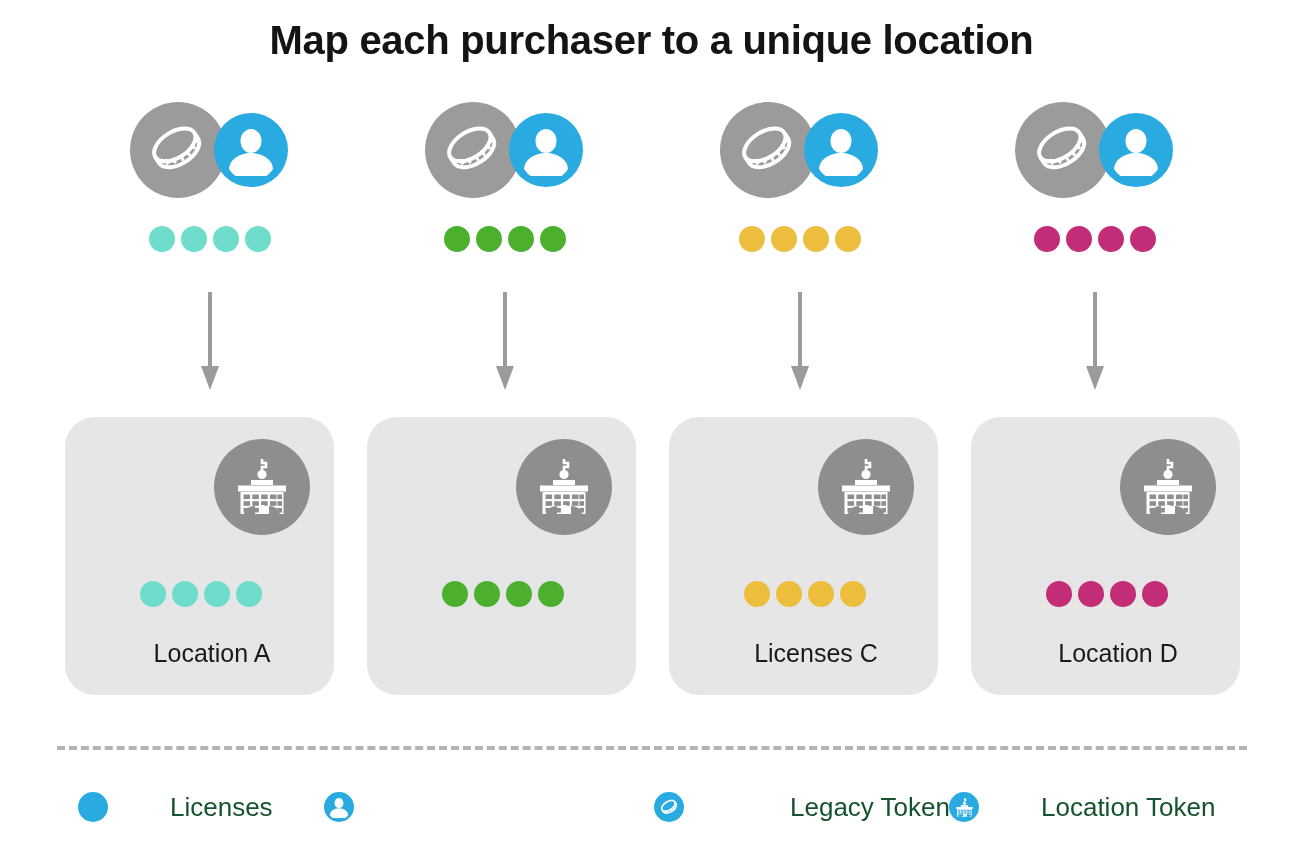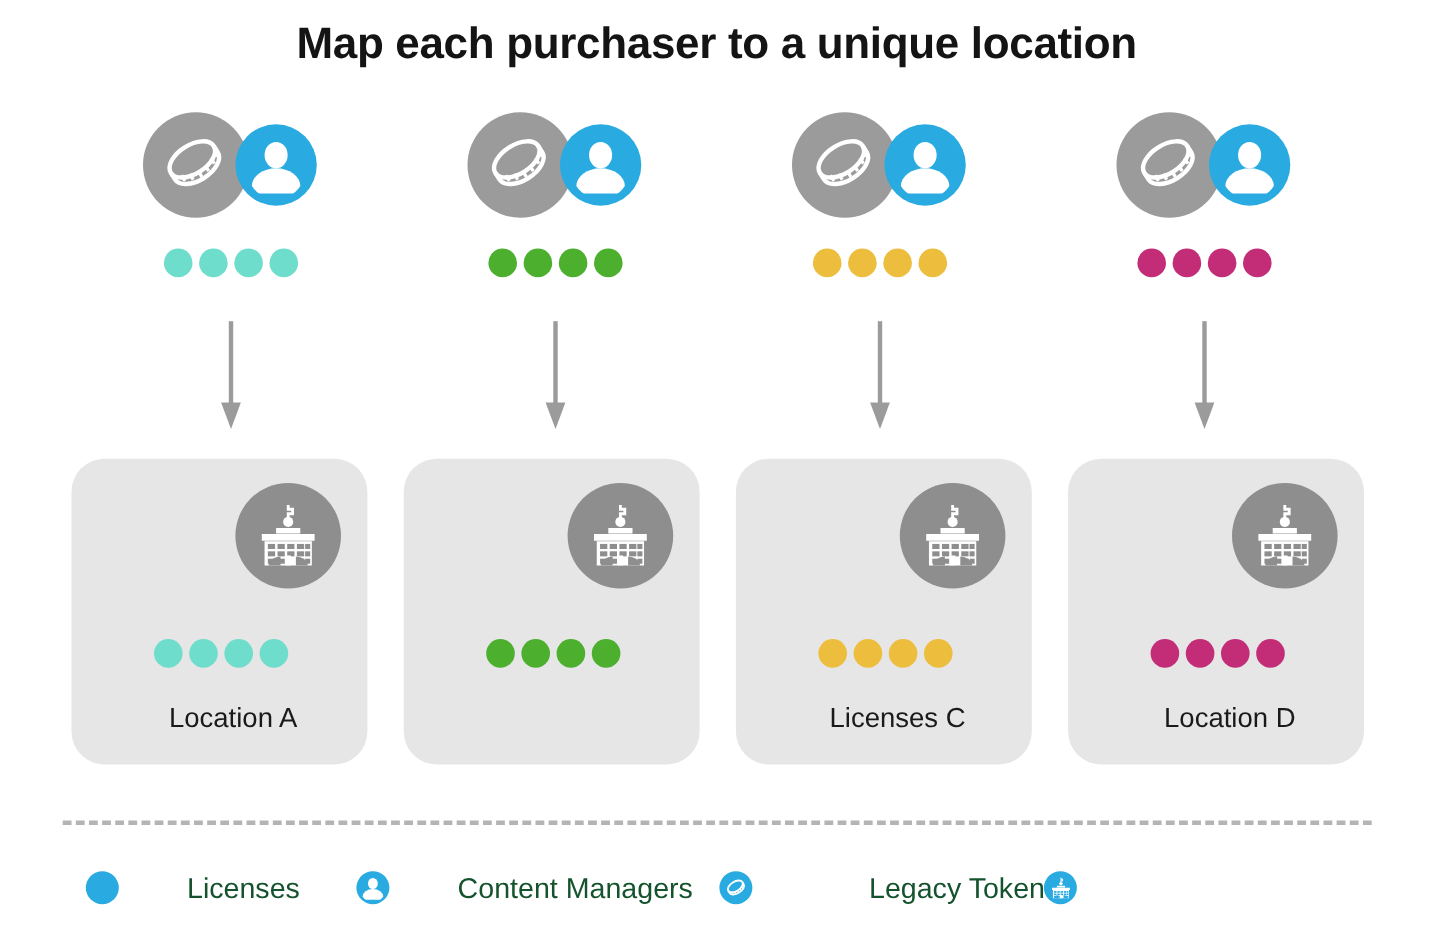--- a/index.html
+++ b/index.html
@@ -519,21 +519,20 @@
     <span class="legend-label">Licenses</span>
   </div>
 
   <div class="legend-item i1">
     <span class="legend-swatch">
       <svg width="22" height="22" viewBox="0 0 52 52">
         <ellipse cx="26" cy="17" rx="10.5" ry="12" fill="#ffffff"></ellipse>
         <path d="M4 45 a22 16 0 0 1 44 0 a26 26 0 0 1 -44 0 z" fill="#ffffff"></path>
       </svg>
     </span>
-    <span class="legend-label">Content Managers</span>
   </div>
 
   <div class="legend-item i2">
     <span class="legend-swatch">
       <svg width="21" height="21" viewBox="0 0 64 64">
         <g transform="rotate(-32 32 32)">
           <ellipse cx="32" cy="26" rx="23" ry="13" fill="none" stroke="#ffffff" stroke-width="5"></ellipse>
           <path d="M9 26 v7 a23 13 0 0 0 46 0 v-7" fill="none" stroke="#ffffff" stroke-width="5"></path>
           <path d="M16 33 v6 M23 36 v6 M31 38 v6 M39 37 v6 M47 34 v6 M53 30 v6" stroke="#ffffff" stroke-width="3.4" fill="none"></path>
         </g>
@@ -564,15 +563,16 @@
           <rect x="12.5" y="51.9" width="6.6" height="4.6"></rect>
           <rect x="21.3" y="51.9" width="6.6" height="4.6"></rect>
           <rect x="38.9" y="51.9" width="6.6" height="4.6"></rect>
           <rect x="46.4" y="51.9" width="4.6" height="4.6"></rect>
           <path d="M13 58 a11 9 0 0 1 11 -8 v8 z"></path>
           <path d="M49 58 a11 9 0 0 0 -11 -8 v8 z"></path>
         </g>
         <rect x="28.5" y="49" width="5" height="9" fill="#ffffff"></rect>
       </svg>
     </span>
+    <span class="legend-label">Location Token</span>
   </div>
 
 </div>
 
 </body></html>

